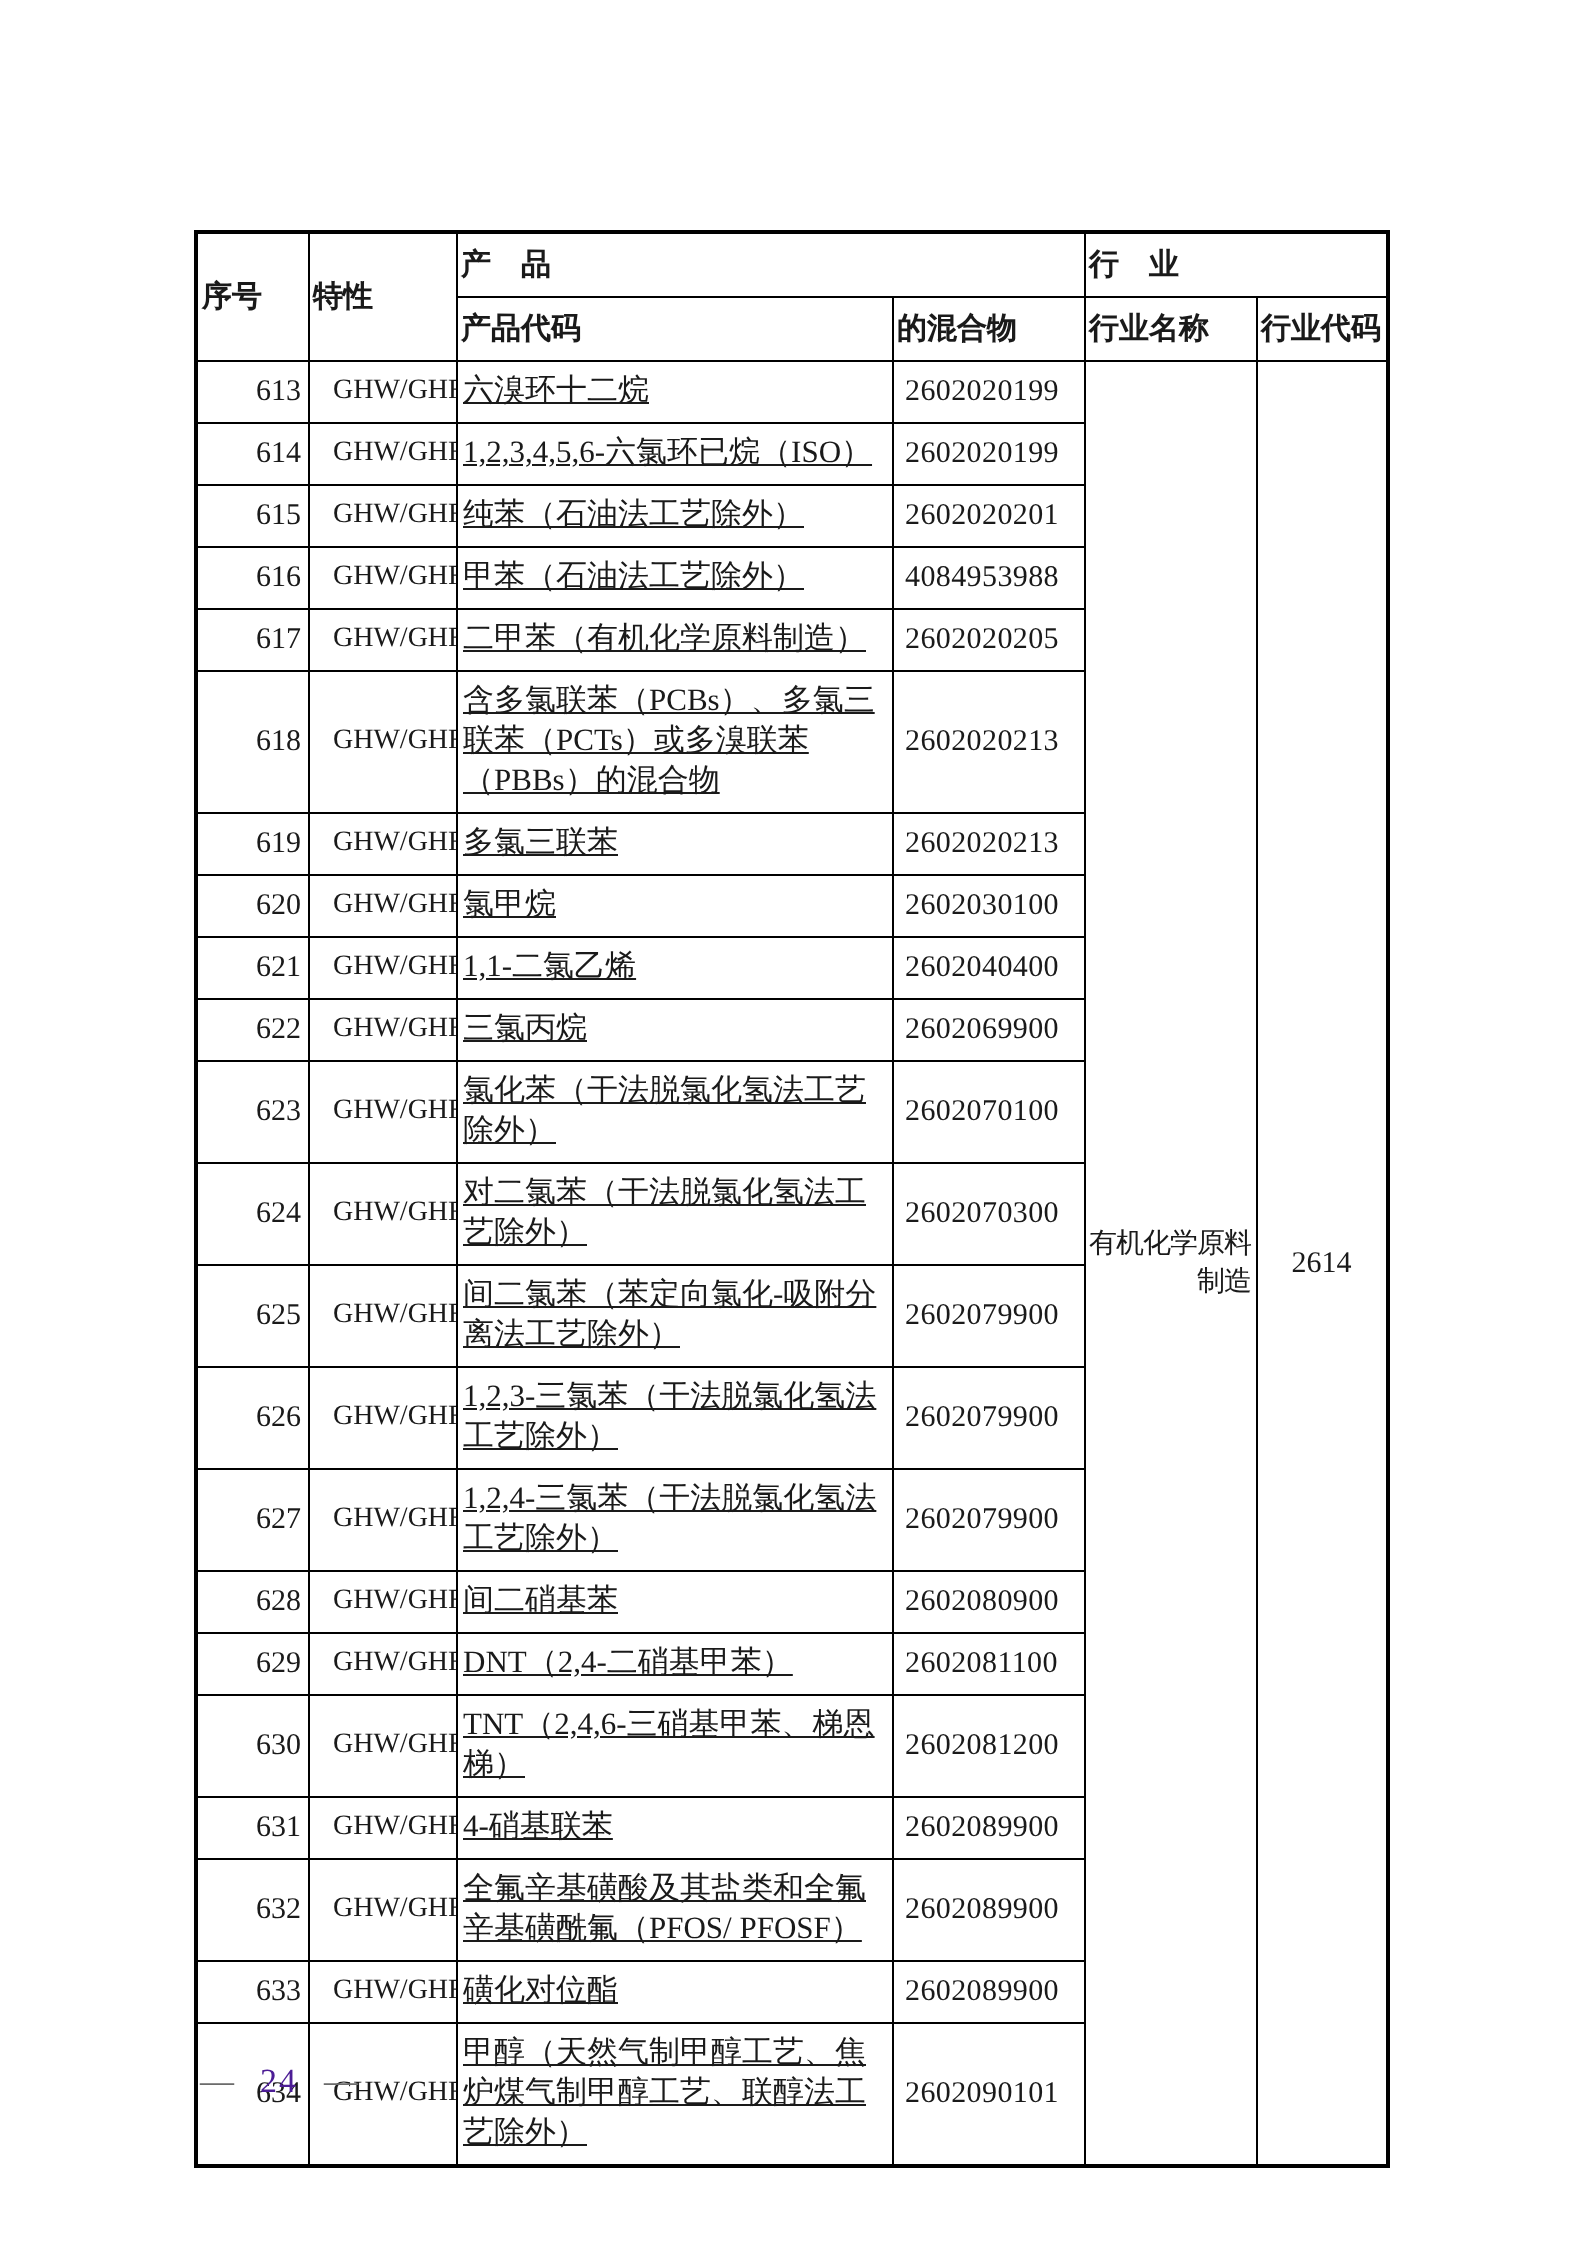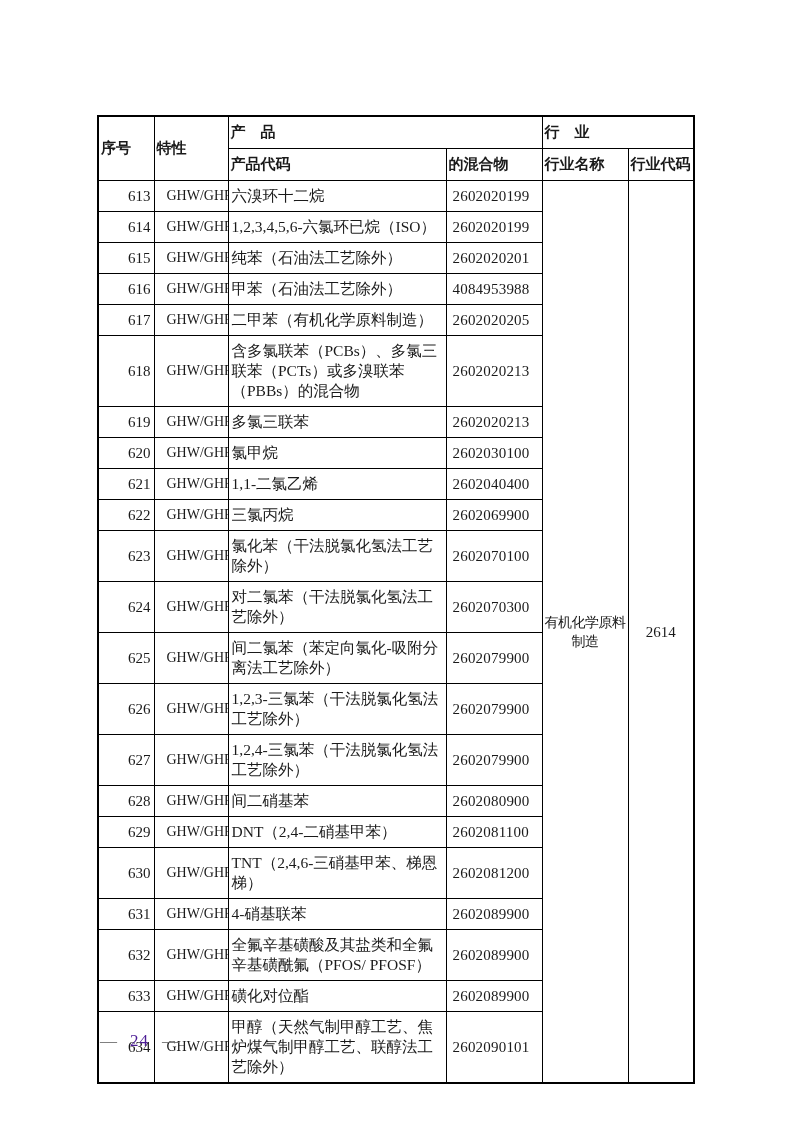--- a/index.html
+++ b/index.html
@@ -38,24 +38,24 @@
   }
   thead tr.group-row th { height: 27px; }
   thead tr.sub-row th { height: 27px; }
   .doc-table td {
     font-size: 15.5px;
     line-height: 20px;
     padding: 5px 3px;
   }
   td.col-seq  { text-align: right; font-size: 15px; }
   td.col-attr { text-align: center; font-size: 14px; white-space: nowrap; padding: 5px 12px; }
-  td.col-name { text-align: left; }
+  td.col-name { text-align: left; text-decoration: underline; }
   td.col-code { text-align: left; padding-left: 6px; font-size: 15px; letter-spacing: 0.2px; font-family: Liberation Serif, serif; }
   td.col-ind-name {
-    text-align: center;
+    text-align: right;
     font-size: 14px;
     letter-spacing: -0.5px;
     padding: 0 2px;
     line-height: 19px;
     margin-left: 32px;
   }
   td.col-ind-code { text-align: center; font-size: 15px; }
   .page-footer {
     position: absolute;
     left: 100px;

